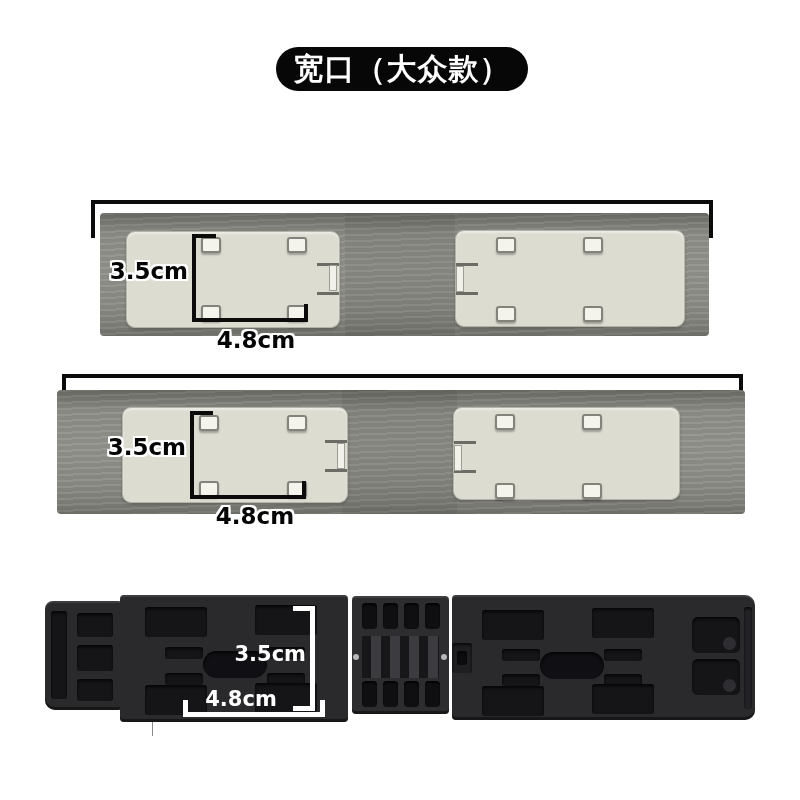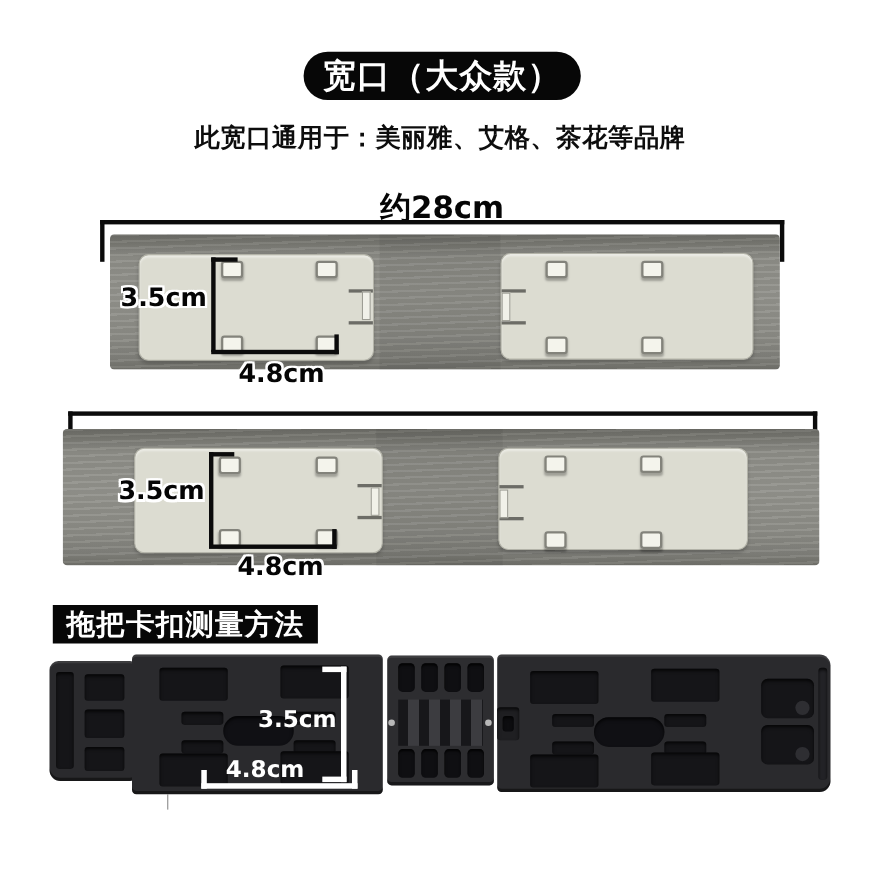--- a/index.html
+++ b/index.html
@@ -63,23 +63,21 @@
   .white-text{position:absolute;color:#ffffff;font-weight:bold;font-size:21px;}
 </style>
 </head>
 <body>
 
 <div id="canvas">
 
   <div class="pill">
     <span>宽口（大众款）</span>
   </div>
-  <div class="subtitle">此宽口通用于：美丽雅、艾格、茶花等品牌</div>
-
-  <div class="len-text" style="left:91px;top:170px;width:622px;">约28cm</div>
+
   <div class="h-bracket" style="left:91px;top:200px;width:622px;height:38px;"></div>
 
   <div class="bar" style="left:100px;top:213px;width:609px;height:123px;">
     <div class="seam" style="left:245px;width:110px;"></div>
 
     <div class="panel" style="left:26px;top:18px;width:212px;height:95px;">
       <div class="clip" style="left:74px;top:5px;"></div>
       <div class="clip" style="left:160px;top:5px;"></div>
       <div class="clip" style="left:74px;top:73px;"></div>
       <div class="clip" style="left:160px;top:73px;"></div>
@@ -128,23 +126,20 @@
       <div class="notch-line" style="left:0px;top:62px;"></div>
       <div class="notch-sliver" style="left:0px;top:37px;"></div>
     </div>
   </div>
 
   <div class="v-bracket" style="left:190px;top:411px;width:23px;height:86px;"></div>
   <div class="l-bracket" style="left:190px;top:481px;width:116px;height:18px;"></div>
   <div class="dim-text halo" style="left:102px;top:434px;width:84px;text-align:right;">3.5cm</div>
   <div class="dim-text halo" style="left:203px;top:503px;width:104px;text-align:center;">4.8cm</div>
 
-  <div class="method-bar">
-    <span>拖把卡扣测量方法</span>
-  </div>
 
   <div class="photo">
 
     <div class="plastic" style="left:2px;top:8px;width:77px;height:109px;border-radius:8px 4px 4px 10px;">
       <div class="recess" style="left:6px;top:10px;width:16px;height:88px;"></div>
       <div class="recess" style="left:32px;top:12px;width:36px;height:24px;"></div>
       <div class="recess" style="left:32px;top:44px;width:36px;height:26px;"></div>
       <div class="recess" style="left:32px;top:78px;width:36px;height:22px;"></div>
     </div>
 

